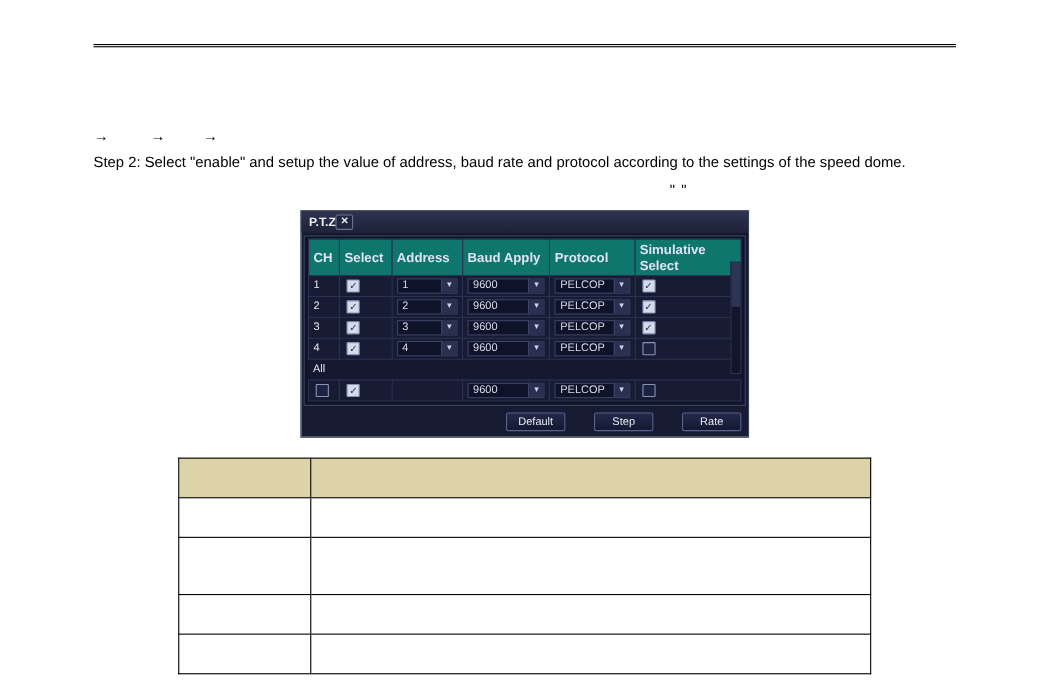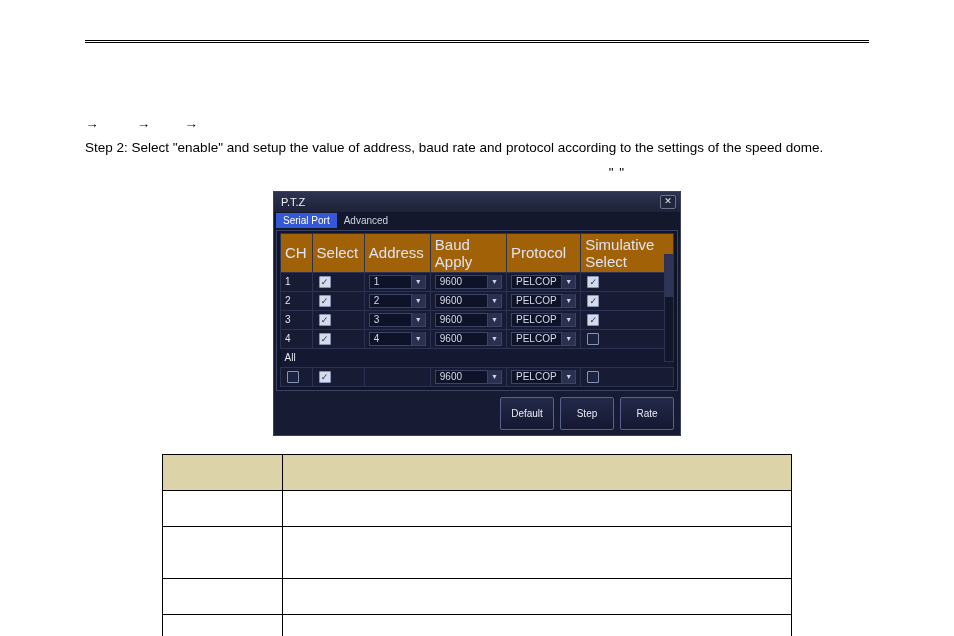--- a/index.html
+++ b/index.html
@@ -43,25 +43,25 @@
     .dialog {
       width: 408px;
       background: linear-gradient(#13172a,#171c34);
       border: 1px solid #3a4260;
       font-family: Tahoma, Arial, sans-serif;
       color: #e7e9f0;
       font-size: 10px;
     }
     .dlg-titlebar {
       display: flex;
-      justify-content: space-between;
       align-items: center;
       padding: 1px 4px 0 7px;
       height: 20px;
       background: linear-gradient(#2e3450,#1d2239);
+      font-weight: bold;
     }
     .dlg-title { font-size: 11px; color: #eee; }
     .dlg-close {
       width: 16px; height: 14px;
       border: 1px solid #6c7490;
       border-radius: 2px;
       background: #1f253c;
       color: #e7e9f0;
       font-size: 9px;
       line-height: 11px;
@@ -90,24 +90,24 @@
       border-collapse: collapse;
     }
     .tbl th, .tbl td {
       border: 1px solid #2c3352;
       padding: 2px 4px;
       height: 19px;
       text-align: left;
       vertical-align: middle;
     }
     .tbl th {
-      background: #a16207;
+      background: #0f766e;
       color: #dfe3f3;
-      font-weight: normal;
-      font-size: 15px;
+      font-weight: bold;
+      font-size: 12px;
     }
     .tbl td { background: #171c34; font-size: 10px; }
     .chk {
       width: 12px; height: 12px;
       border: 1px solid #8893b8;
       border-radius: 1px;
       background: #d6dbe9;
       display: inline-flex;
       align-items: center; justify-content: center;
       font-size: 9px;
@@ -152,28 +152,29 @@
     }
     .dlg-body-rel { position: relative; }
     .dlg-buttons {
       display: flex;
       justify-content: flex-end;
       gap: 6px;
       padding: 3px 6px 5px;
     }
     .btn {
       min-width: 54px;
-      height: 33px;
+      height: 17px;
       background: linear-gradient(#23294a,#141831);
       border: 1px solid #58628c;
       border-radius: 2px;
       color: #e9ebf3;
       font-size: 10px;
       padding: 0 8px;
       cursor: pointer;
+      margin-left: 20px;
     }
     
     .def-table {
       width: 630px;
       margin: 0 auto;
       border-collapse: collapse;
     }
     .def-table th, .def-table td {
       border: 1px solid #000;
       height: 36px;
@@ -204,24 +205,20 @@
   <div class="step-line">Step 2: Select "enable" and setup the value of address, baud rate and protocol according to the settings of the speed dome.</div>
   <div class="step-line" style="text-align:center; padding-left:280px;">
     <span class="quotes">" "</span>
   </div>
 
   <div class="dialog-wrap">
     <div class="dialog">
       <div class="dlg-titlebar">
         <span class="dlg-title">P.T.Z</span>
         <span class="dlg-close">✕</span>
-      </div>
-      <div class="tabs">
-        <div class="tab active">Serial Port</div>
-        <div class="tab">Advanced</div>
       </div>
       <div class="dlg-body dlg-body-rel">
         <table class="tbl">
           <tbody>
               <tr>
             <th class="w-ch">CH</th>
             <th class="w-en">Select</th>
             <th class="w-ad">Address</th>
             <th class="w-bd">Baud Apply</th>
             <th class="w-pr">Protocol</th>

